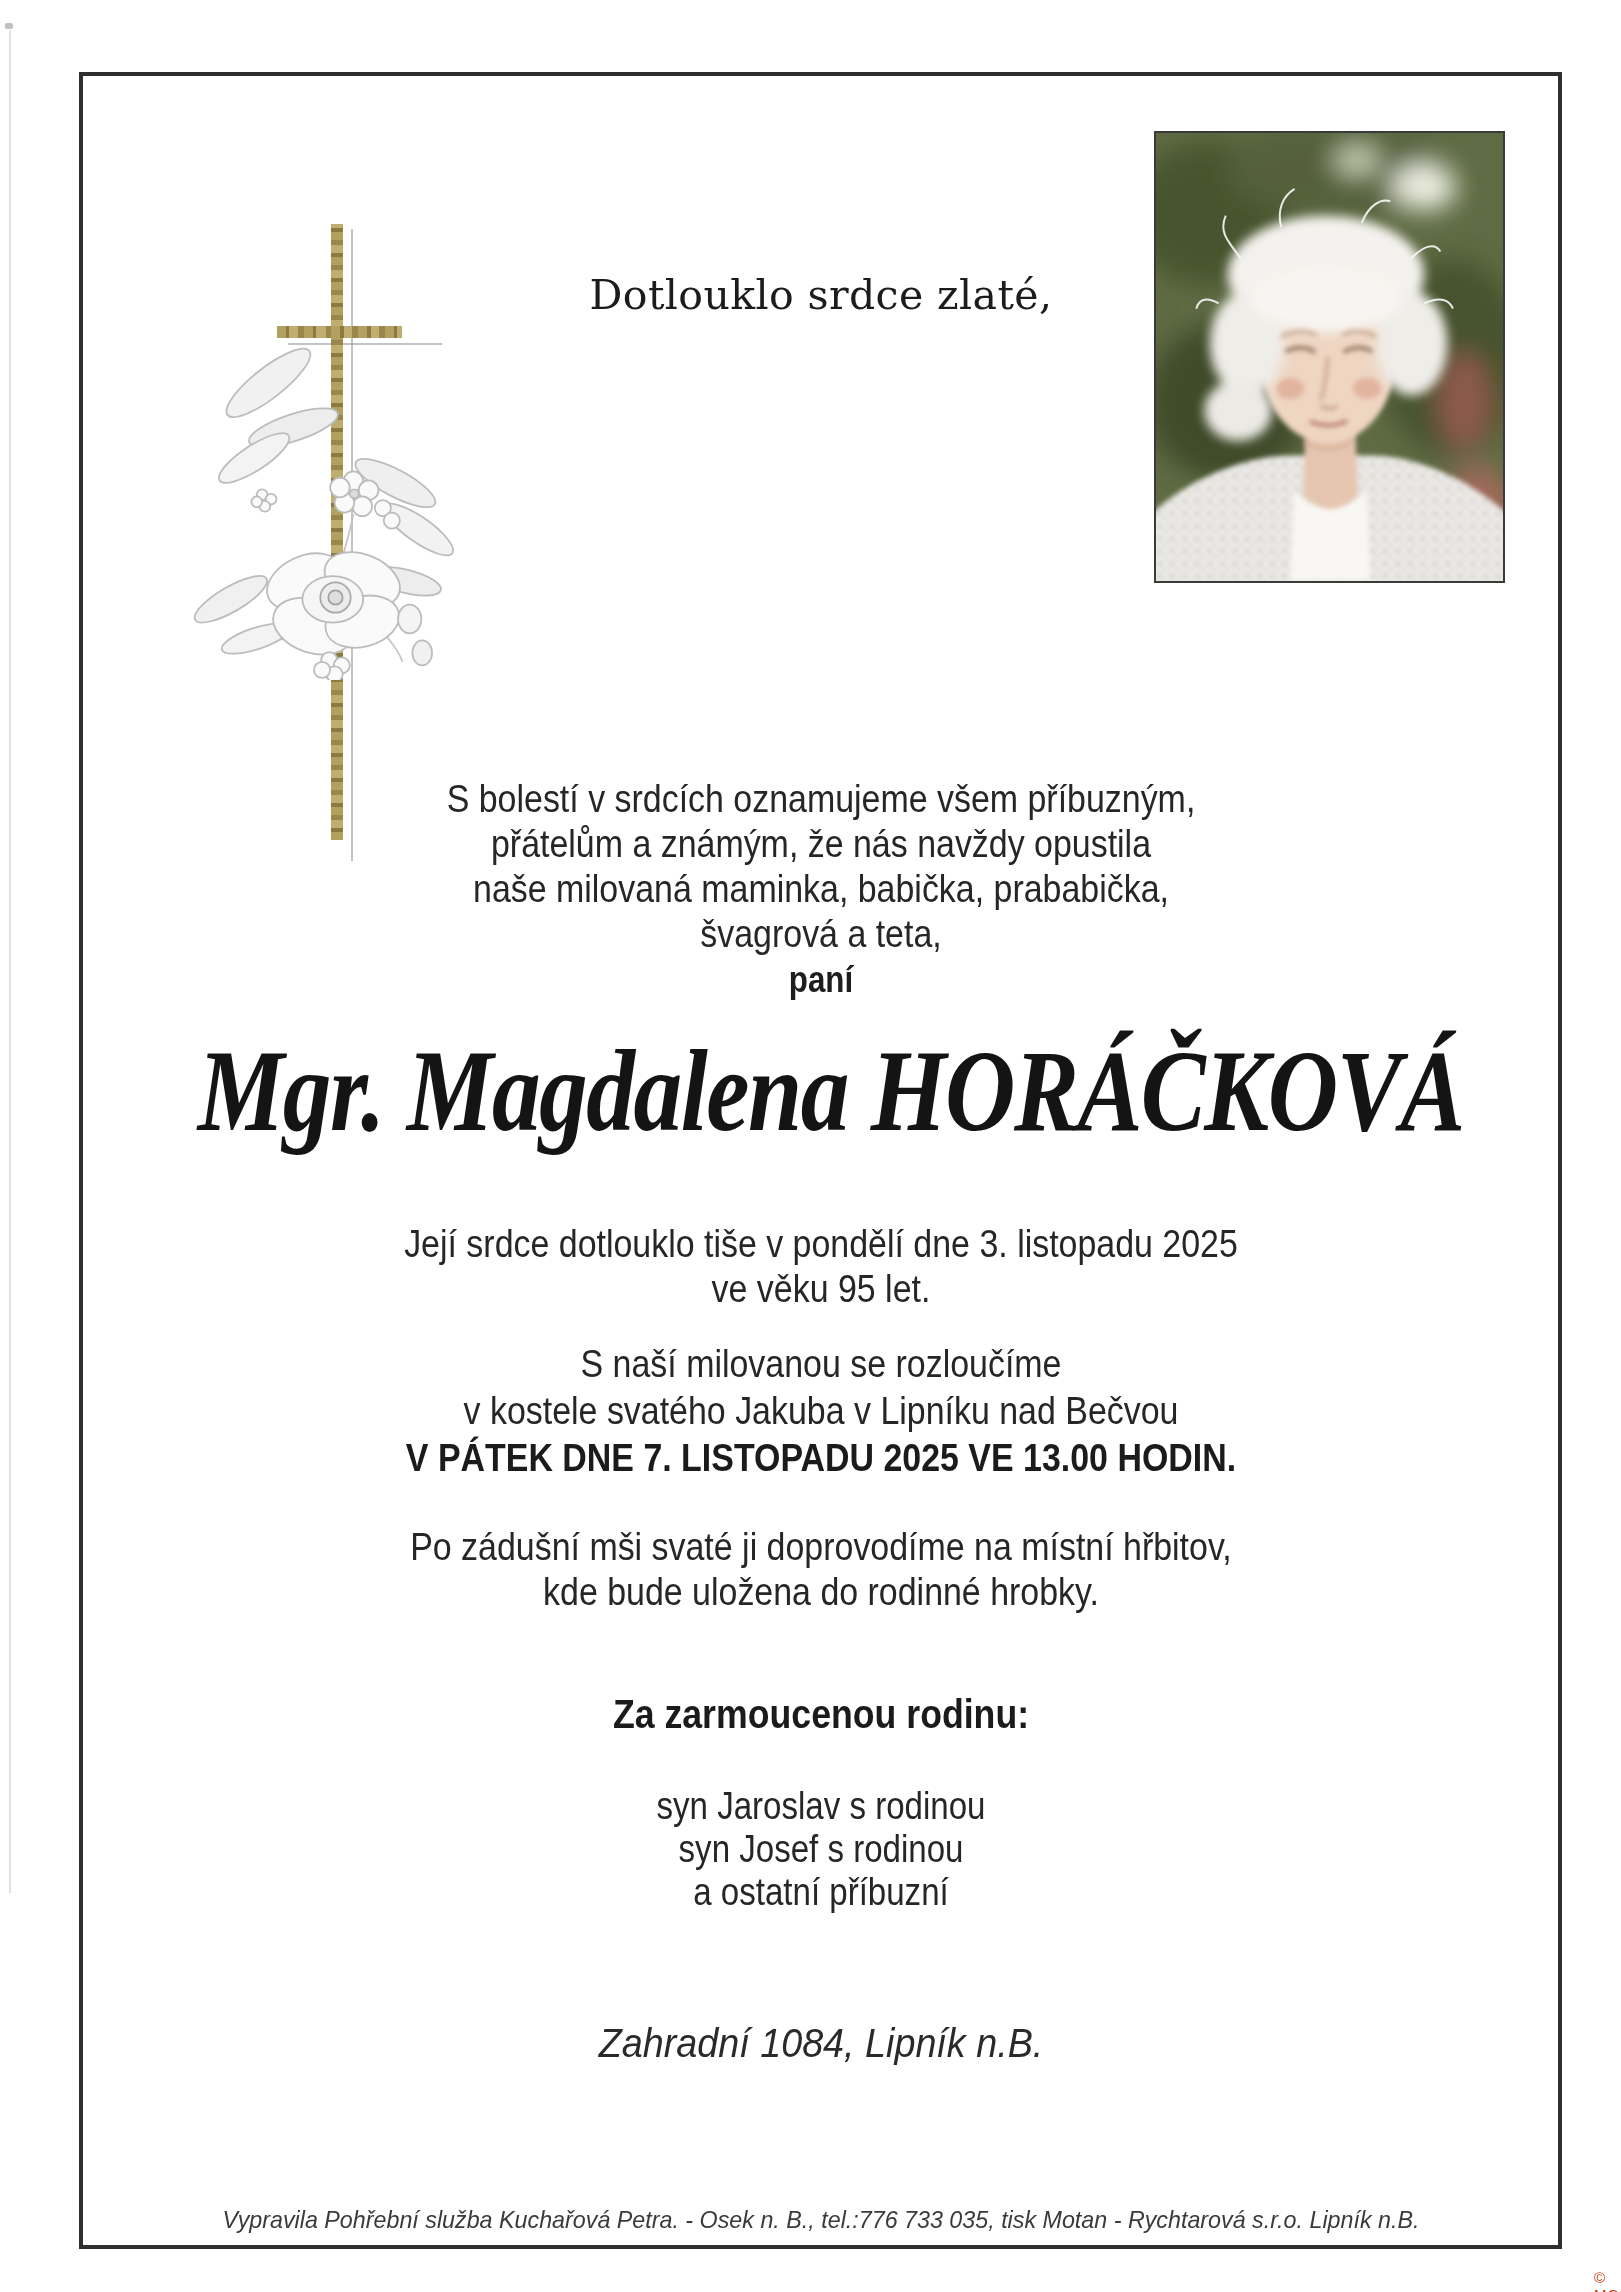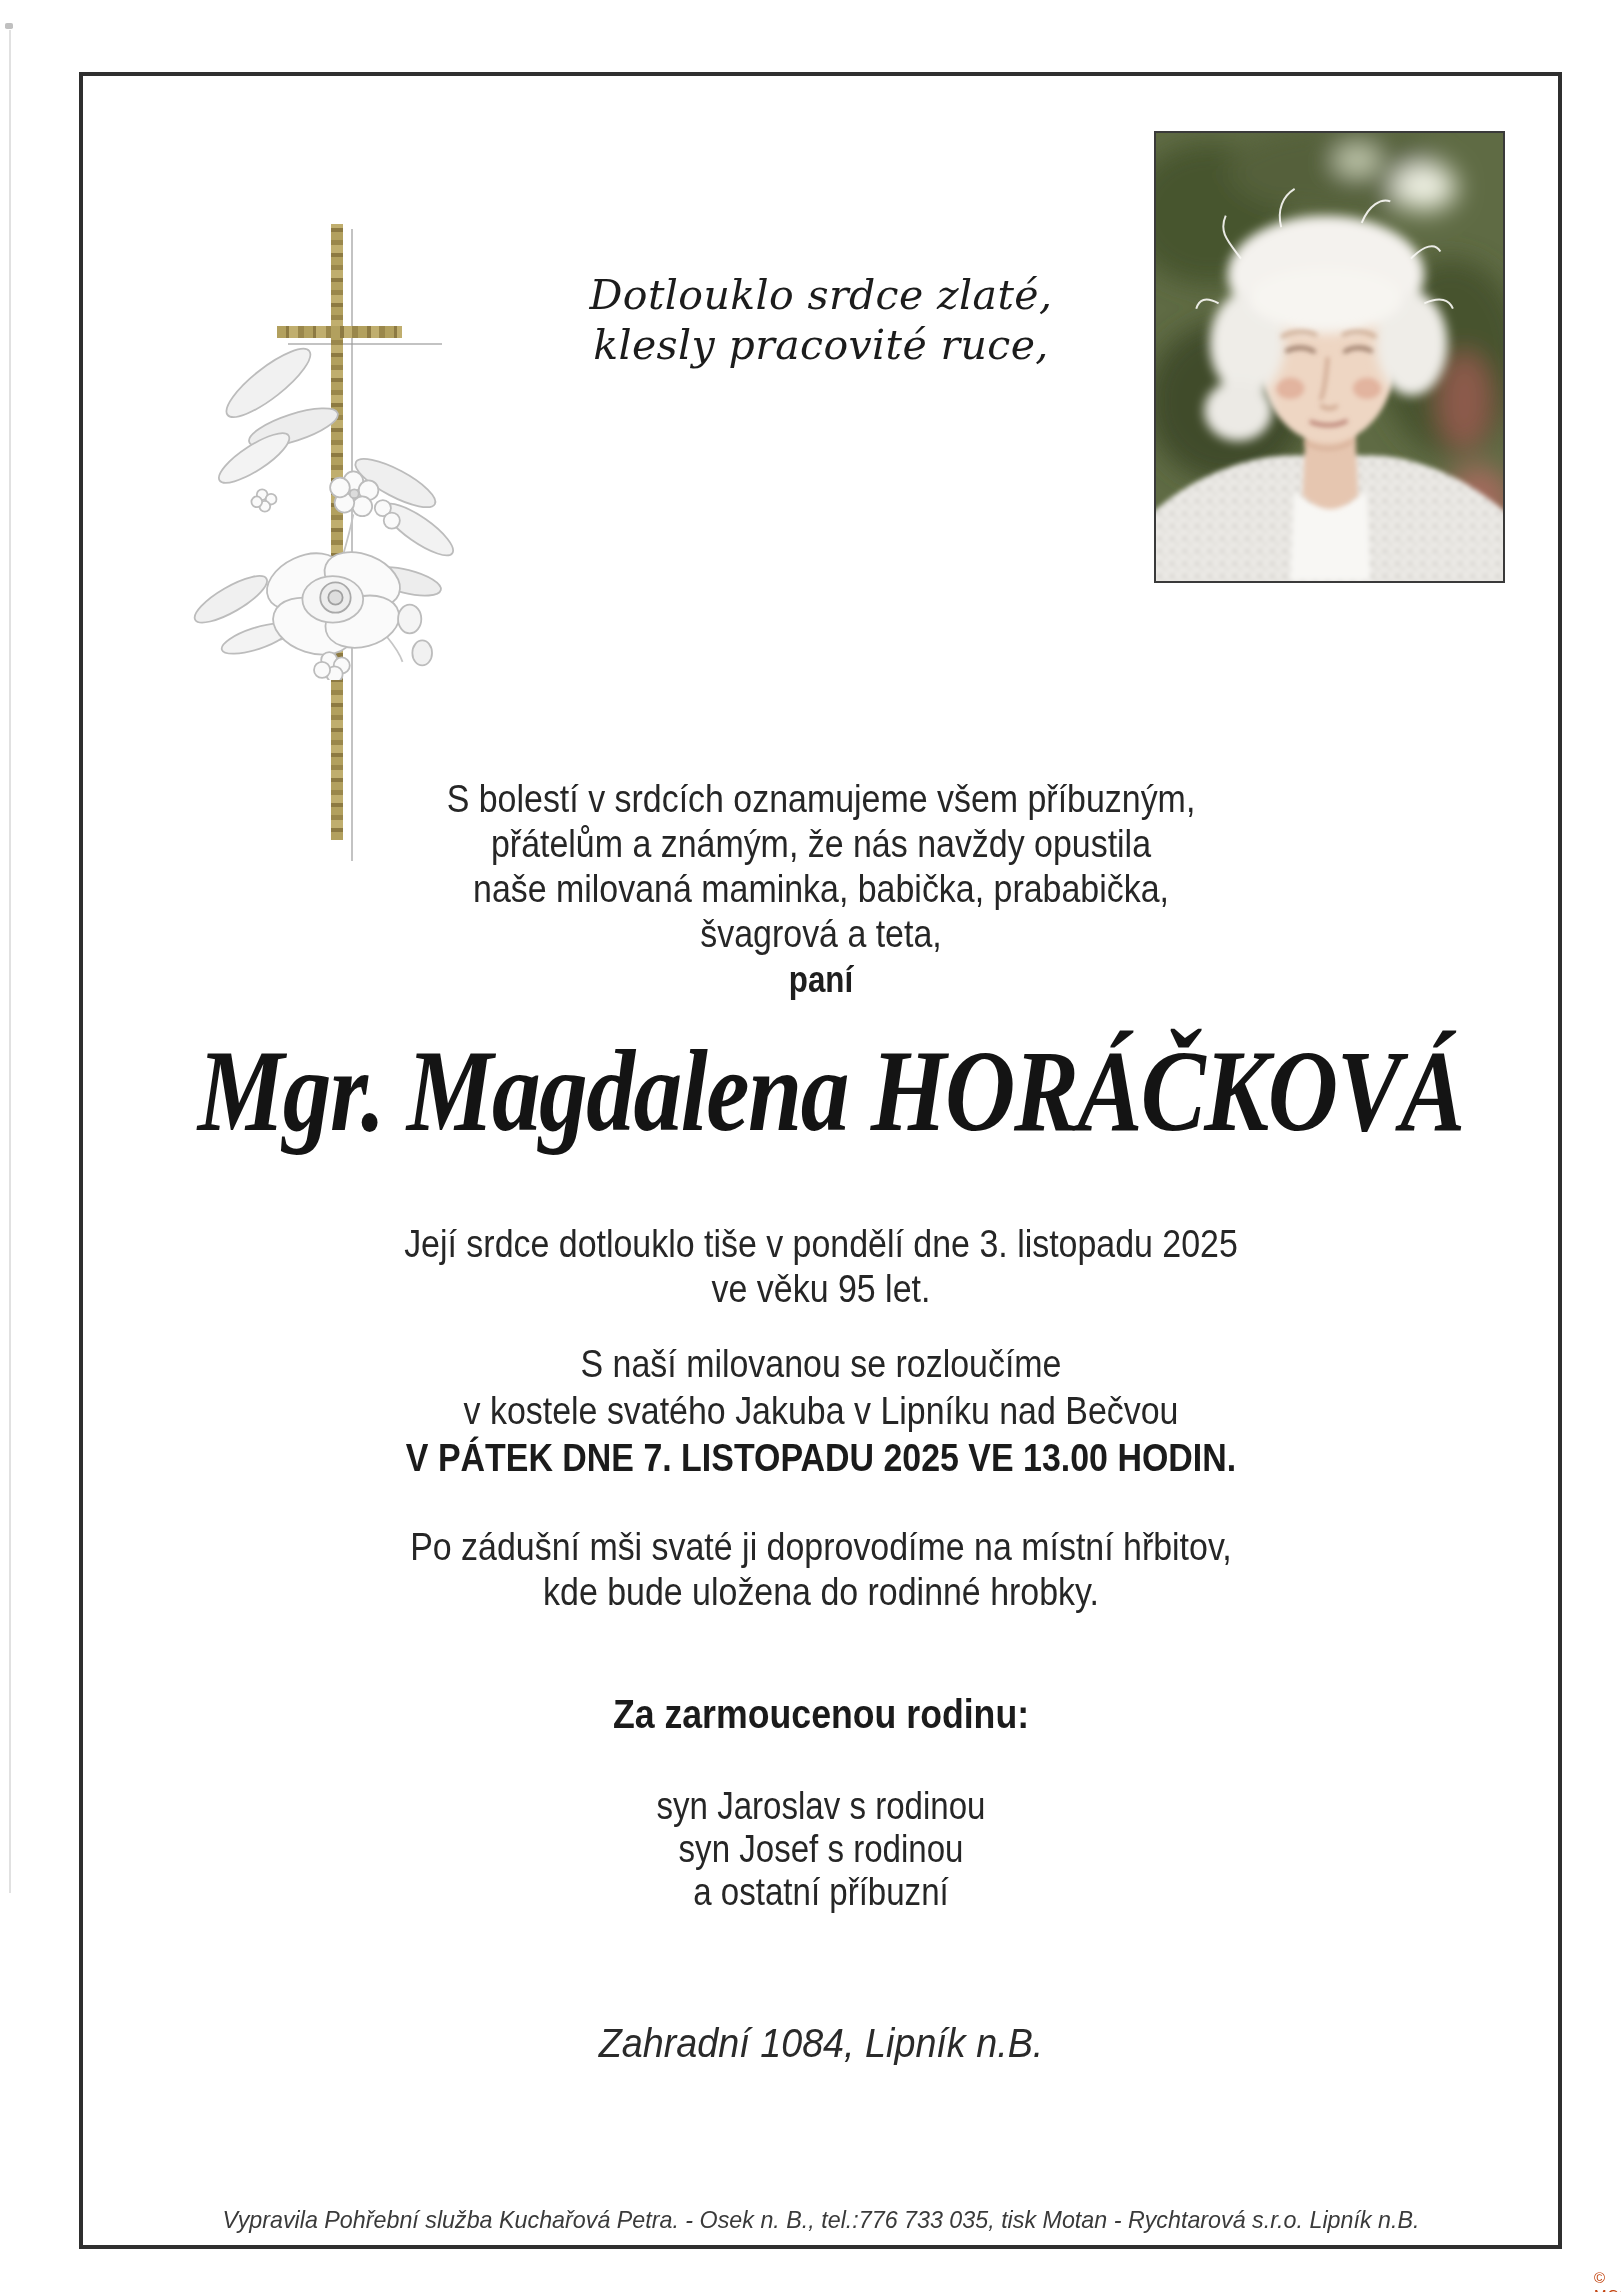--- a/index.html
+++ b/index.html
@@ -25,21 +25,21 @@
   .cross-shadow-h { left:288px; top:343px; width:154px; height:1.8px; background:#9b9b9b; opacity:.6; }
   
   .flowers { position:absolute; left:179px; top:304px; width:304px; height:376px; }
   
   .photo { position:absolute; left:1154px; top:131px; width:347px; height:448px;
     border:2.7px solid #3a3a3a; background:#5f6b44; }
   .photo svg { display:block; }
   
   .tb { position:absolute; left:79px; width:1484px; text-align:center; }
   .narrow { transform:scaleX(.87); }
-  .verse { top:270px; font-family:"DejaVu Serif", serif; font-style:italic;
+  .verse { top:270px; font-family:"DejaVu Serif", serif; 
     font-size:41px; line-height:50px; color:#1c1c1c; letter-spacing:0.4px; }
   .announce { top:776px; font-size:39px; line-height:45px; }
   .pani { top:959px; font-size:36px; line-height:41px; font-weight:bold; color:#1e1e1e; }
   .name { top:1024px; font-family:"Liberation Serif", serif; font-style:italic; font-weight:bold;
     font-size:116px; line-height:134px; color:#141414; transform:scaleX(.84); letter-spacing:-1.8px; white-space:nowrap; }
   .death { top:1221px; font-size:39px; line-height:45px; }
   .farewell { top:1340px; font-size:39px; line-height:47px; }
   .farewell .bold-line { font-weight:bold; color:#1b1b1b; }
   .burial { top:1524px; font-size:39px; line-height:45px; }
   .family-head { top:1692px; font-size:41px; line-height:45px; font-weight:bold; color:#1b1b1b; }
@@ -189,21 +189,20 @@
         <path d="M208,226 C218,220 236,220 246,228" stroke="#c9a78f" stroke-width="4" fill="none"></path>
         <path d="M192,250 C190,275 188,290 184,298 M184,304 C190,309 198,309 203,304" stroke="#caa189" stroke-width="3.5" fill="none"></path>
         <path d="M172,322 C185,328 202,328 214,321" stroke="#b3766a" stroke-width="4" fill="none"></path>
         <path d="M166,345 C180,355 205,355 220,344" stroke="#d4ab93" stroke-width="3" fill="none"></path>
       </g>
     </svg>
   </div>
 
   <div class="tb verse">
     <div>Dotlouklo srdce zlaté,</div>
-    <div>klesly pracovité ruce,</div>
   </div>
 
   <div class="tb announce narrow">
     <div>S bolestí v srdcích oznamujeme všem příbuzným,</div>
     <div>přátelům a známým, že nás navždy opustila</div>
     <div>naše milovaná maminka, babička, prababička,</div>
     <div>švagrová a teta,</div>
   </div>
 
   <div class="tb pani narrow">paní</div>

